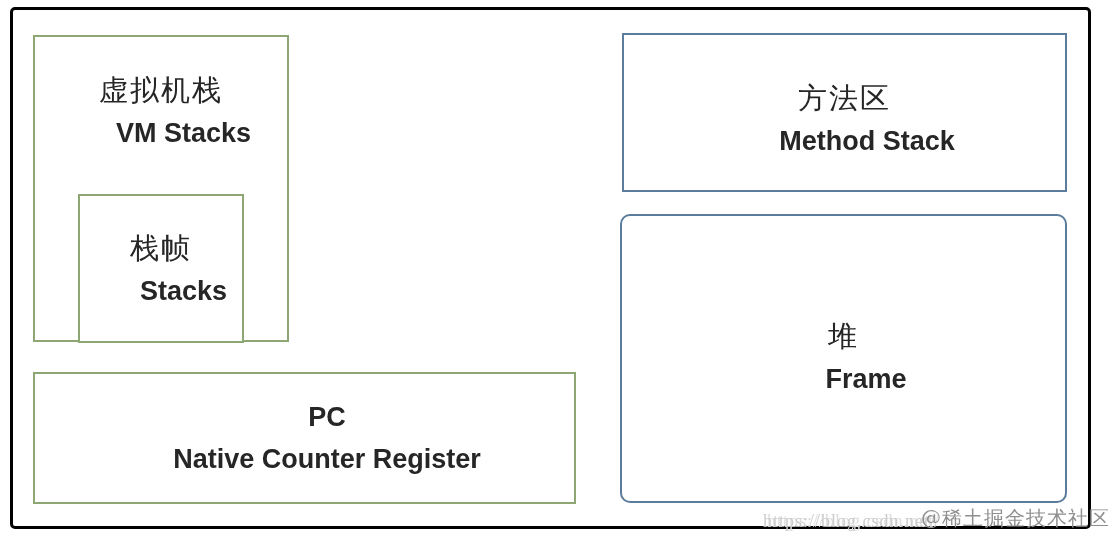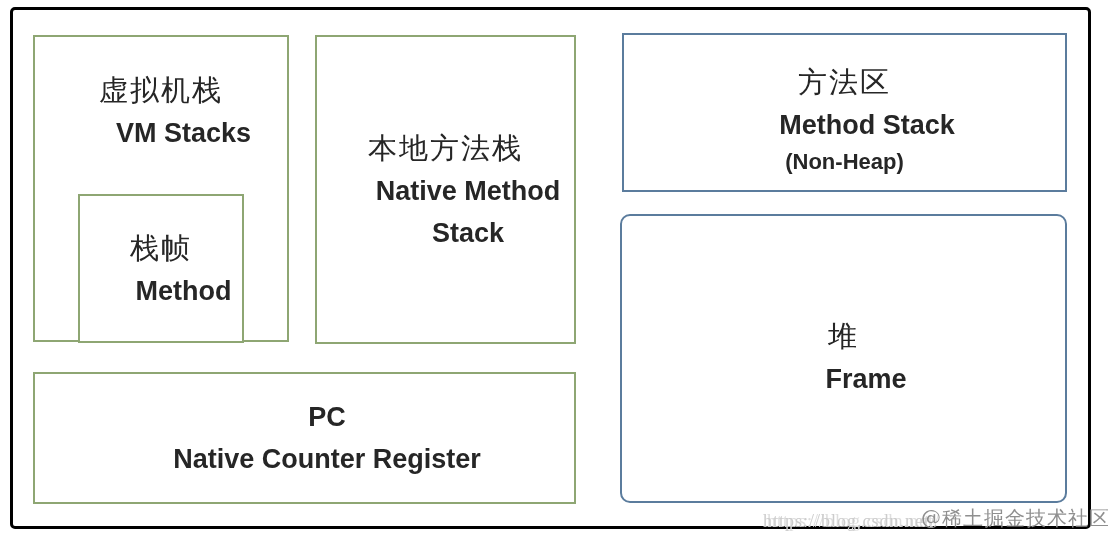--- a/index.html
+++ b/index.html
@@ -92,33 +92,27 @@
 
   <div class="outer-frame"></div>
 
   <div class="box green vm-box">
     <div class="zh">虚拟机栈</div>
     <div class="en">VM Stacks</div>
   </div>
 
   <div class="box green frame-box">
     <div class="zh">栈帧</div>
-    <div class="en">Method</div>
+    <div class="en">Stacks</div>
   </div>
 
-  <div class="box green native-box">
-    <div class="zh">本地方法栈</div>
-    <div class="en">Native Method</div>
-    <div class="en">Stack</div>
-  </div>
 
   <div class="box blue method-box">
     <div class="zh">方法区</div>
     <div class="en">Method Stack</div>
-    <div class="en-sub">(Non-Heap)</div>
   </div>
 
   <div class="box blue heap-box">
     <div class="zh">堆</div>
     <div class="en">Frame</div>
   </div>
 
   <div class="box green pc-box">
     <div class="mixed-line">
       <span class="en">PC</span>

